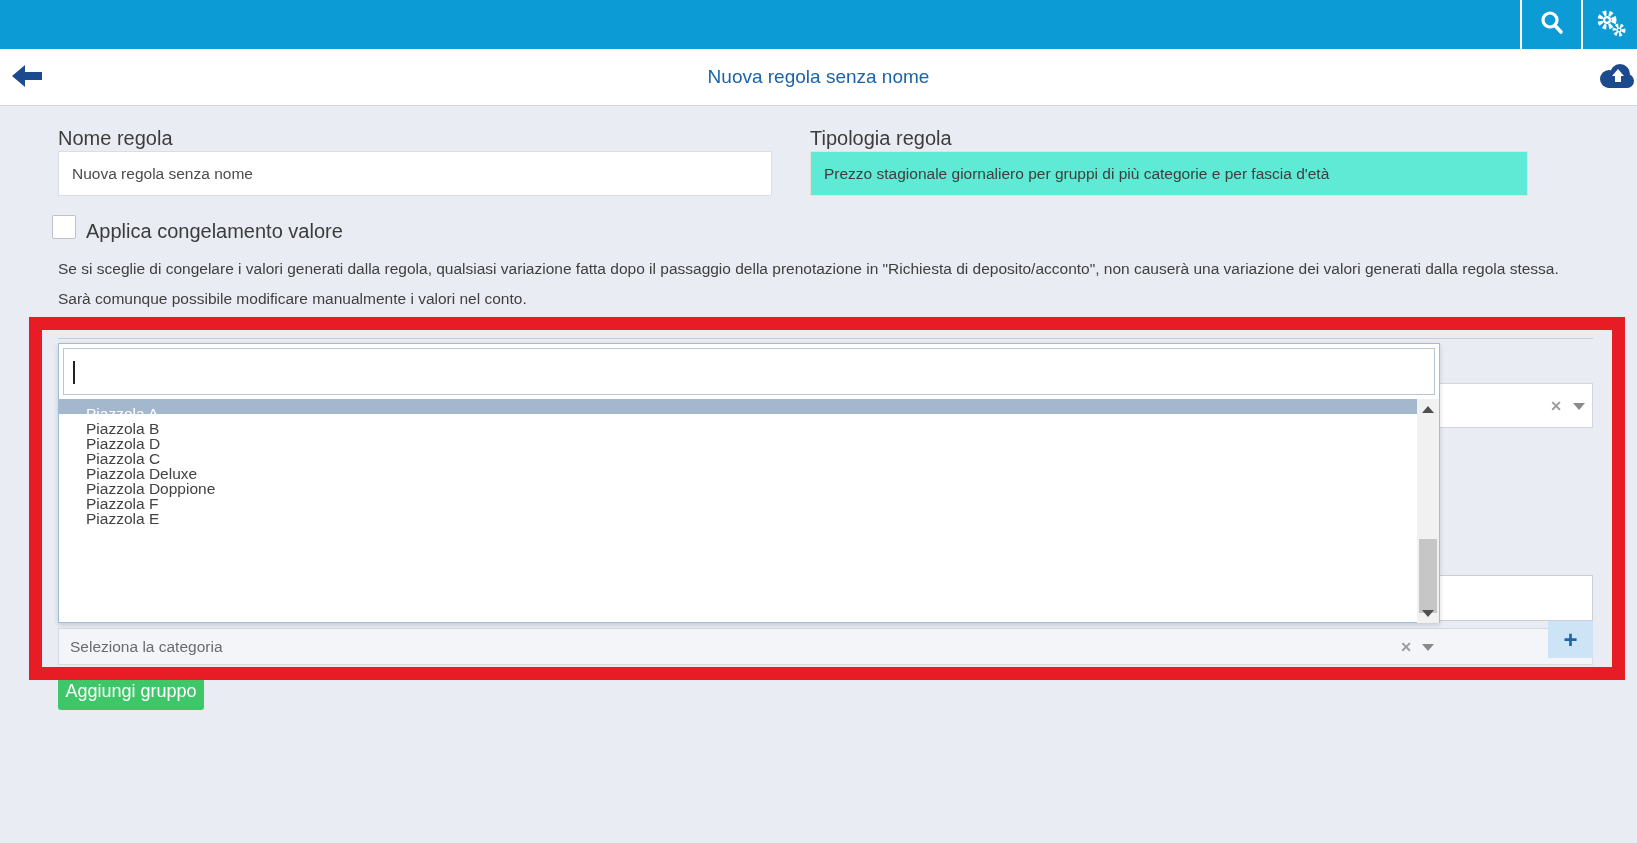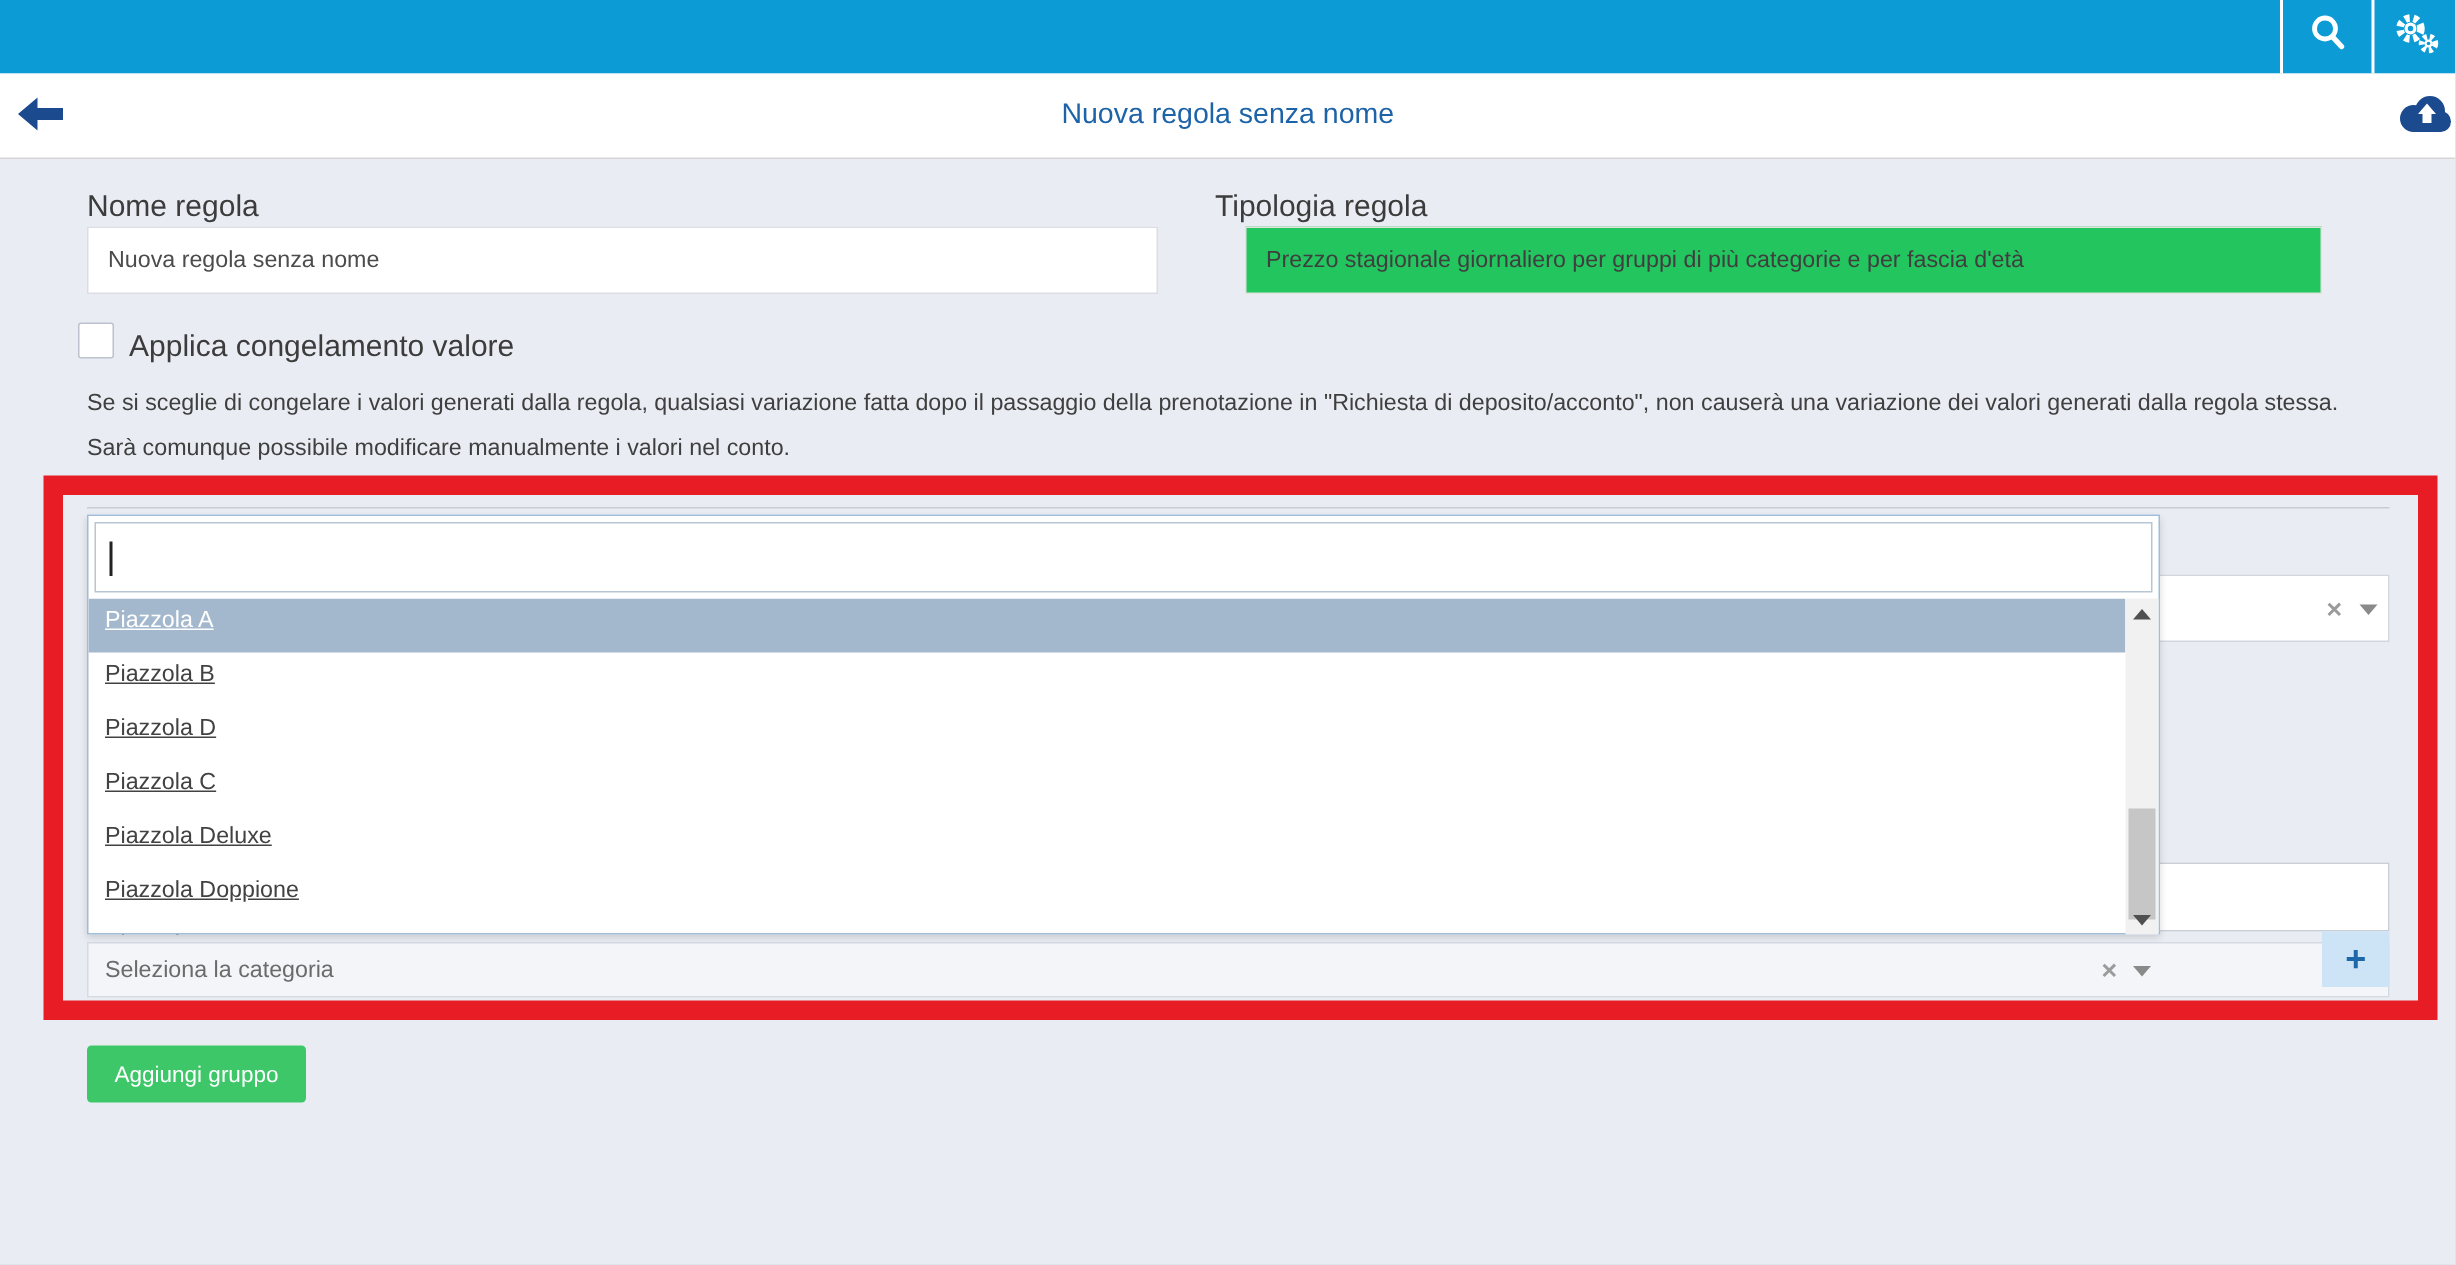--- a/index.html
+++ b/index.html
@@ -15,21 +15,21 @@
   .header{position:absolute;left:0;top:49px;width:1637px;height:56px;background:#ffffff;border-bottom:1px solid #d6d6d6;}
   .page-title{position:absolute;left:0;top:0;width:100%;height:56px;line-height:56px;text-align:center;
               color:#1d63a8;font-size:19px;}
   .back-btn{position:absolute;left:12px;top:14px;width:34px;height:28px;cursor:pointer;}
   .cloud-btn{position:absolute;left:1596px;top:11px;width:40px;height:34px;cursor:pointer;}
 
   
   .lbl{position:absolute;color:#3c3c3c;font-size:20px;}
   .tf{position:absolute;box-sizing:border-box;font-size:15.5px;display:flex;align-items:center;padding-left:13px;}
   .tf-white{background:#ffffff;border:1px solid #dadee4;color:#4c4c4c;}
-  .tf-dis{background:#22c55e;border:1px solid #e3e3dd;color:#3f3f3f;margin-left:20px;}
+  .tf-dis{background:#5eead4;border:1px solid #e3e3dd;color:#3f3f3f;}
   .chk{position:absolute;left:52px;top:215px;width:24px;height:24px;background:#ffffff;border:1px solid #bcc3ce;border-radius:2px;box-sizing:border-box;cursor:pointer;}
   .note{position:absolute;left:58px;top:254px;width:1545px;color:#3f3f3f;font-size:15.5px;line-height:30px;}
 
   
   .group-topline{position:absolute;left:58px;top:338px;width:1535px;height:1px;background:#c7cdd6;}
 
   .sel-row1{position:absolute;left:58px;top:383px;width:1535px;height:45px;box-sizing:border-box;
             background:#ffffff;border:1px solid #d2d7df;}
   .sel-row2-input{position:absolute;left:58px;top:575px;width:1535px;height:46px;box-sizing:border-box;
             background:#ffffff;border:1px solid #c9cfd8;}
@@ -44,36 +44,36 @@
   
   .dd{position:absolute;left:58px;top:343px;width:1382px;height:280px;box-sizing:border-box;
       background:#ffffff;border:1px solid #9fbcd8;box-shadow:0 2px 5px rgba(0,0,0,.15);z-index:5;}
   .dd-search{position:absolute;left:4px;top:4px;width:1372px;height:47px;box-sizing:border-box;
       background:#ffffff;border:1px solid #b7c6d4;}
   .dd-search input{position:absolute;left:8px;top:6px;width:1340px;height:32px;border:none;outline:none;
       font-family:"Liberation Sans",sans-serif;font-size:16px;color:#222;background:transparent;}
   .cursor-bar{position:absolute;left:9px;top:12px;width:2px;height:23px;background:#222;animation:blink 1s steps(1) infinite;}
   @keyframes blink{50%{opacity:0;}}
   .dd-list{position:absolute;left:0px;top:55px;width:1358px;height:224px;overflow:hidden;}
-  .dd-item{height:36px;line-height:29px;padding-left:11px;font-size:15.5px;color:#424242;cursor:pointer;text-decoration:underline;}
+  .dd-item{height:15px;line-height:29px;padding-left:27px;font-size:15.5px;color:#424242;cursor:pointer;}
   .dd-item.hl{background:#a4b8cd;color:#ffffff;}
   
   .dd-sb{position:absolute;right:0px;top:55px;width:22px;height:224px;background:#f1f1f1;}
   .sb-arrow{position:absolute;left:0;width:22px;height:20px;display:flex;align-items:center;justify-content:center;cursor:pointer;}
   .tri-up{width:0;height:0;border-left:6px solid transparent;border-right:6px solid transparent;border-bottom:7px solid #505050;}
   .tri-down{width:0;height:0;border-left:6px solid transparent;border-right:6px solid transparent;border-top:7px solid #505050;}
   .sb-thumb{position:absolute;left:2px;top:140px;width:18px;height:74px;background:#c6c6c6;cursor:pointer;}
 
   
   .annotation{position:absolute;left:29px;top:317px;width:1596px;height:363px;box-sizing:border-box;
       border:13px solid #e81c24;z-index:20;pointer-events:none;}
 
   
-  .green-btn{position:absolute;left:58px;top:697px;width:146px;height:38px;background:#3ec768;border-radius:3px;
-      color:#ffffff;font-size:15px;display:flex;align-items:center;justify-content:center;cursor:pointer;}
+  .green-btn{position:absolute;left:58px;top:672px;width:146px;height:38px;background:#3ec768;border-radius:3px;
+      color:#ffffff;font-size:18px;display:flex;align-items:center;justify-content:center;cursor:pointer;}
 </style>
 </head>
 <body>
 
 <div class="stage">
 
   <div class="topbar">
     <div class="vdiv" style="left:1520px"></div>
     <div class="vdiv" style="left:1581px"></div>
     <div class="tb-btn" style="left:1522px;width:59px">

